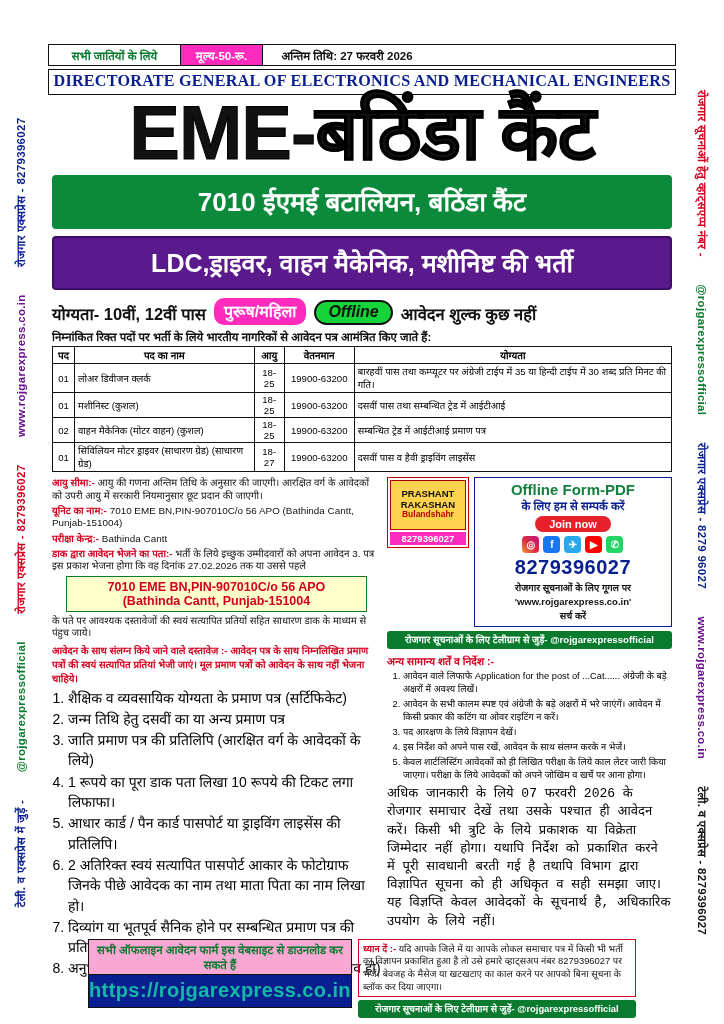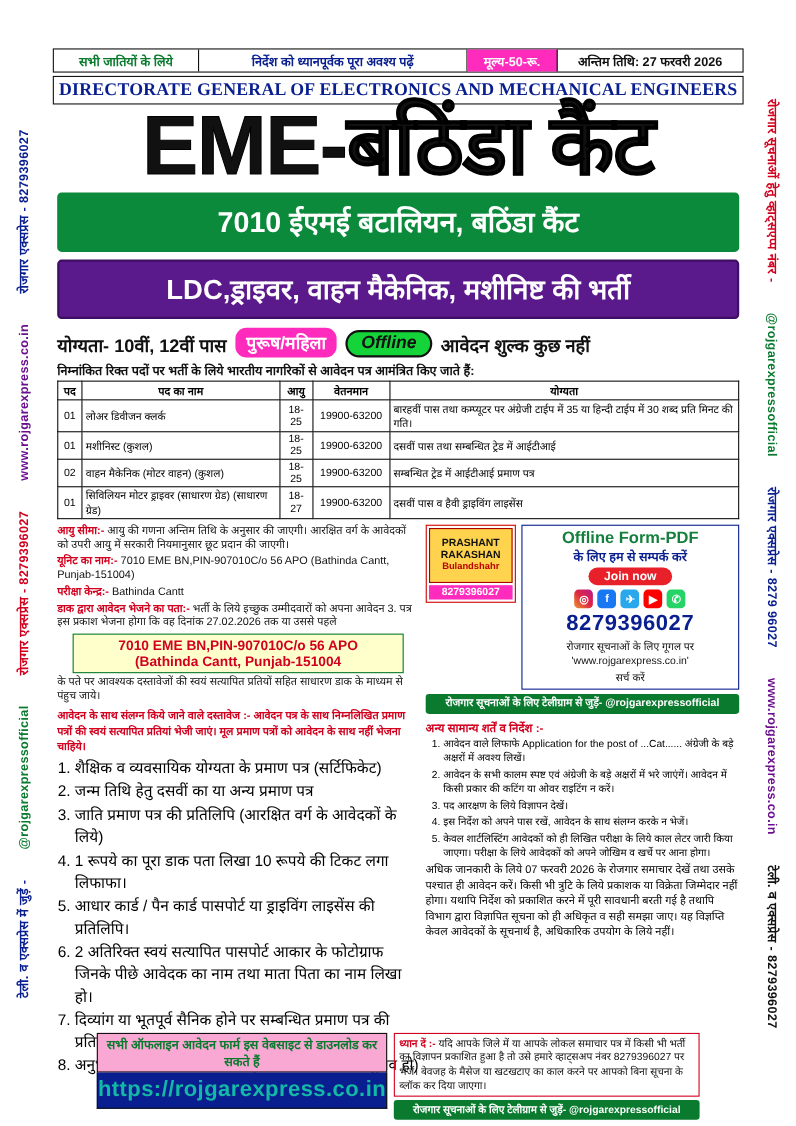--- a/index.html
+++ b/index.html
@@ -267,41 +267,41 @@
     color:#fff; font-size:10px; font-weight:bold;
   }
   .s-ig { background:linear-gradient(45deg,#f09433,#dc2743,#bc1888); }
   .s-fb { background:#1877f2; }
   .s-tg { background:#29a9eb; }
   .s-yt { background:#ff0000; }
   .s-wa { background:#25d366; }
   .promo-phone {
     color:#0a1f8f; font-weight:bold; font-size:20px; letter-spacing:0.5px;
   }
-  .promo-sub { font-size:9.5px; font-weight:normal; color:#111; margin-top:2px; }
+  .promo-sub { font-size:9.5px; font-weight:bold; color:#111; margin-top:2px; }
 
   .tg-bar {
     margin-top:4px;
     background:#0a7a2f;
     color:#fff;
     text-align:center;
     font-size:9.6px;
     font-weight:bold;
     padding:3px 2px;
     border-radius:3px;
     line-height:1.25;
   }
 
   .misc-head { color:#d2001f; font-weight:bold; font-size:10.5px; margin:5px 0 2px 0; }
   ol.misc {
     margin:0; padding-left:16px;
     font-size:9.3px; line-height:1.4;
   }
   ol.misc li { margin-bottom:2px; }
-  .misc-tail { font-size:10px; line-height:1.4; margin-top:3px; }
+  .misc-tail { font-size:13px; line-height:1.4; margin-top:3px;font-family:Liberation Mono, monospace; }
 
   
   .bottom {
     position:absolute;
     left:46px; right:46px; bottom:6px;
   }
   .bot-flex { display:flex; gap:6px; align-items:stretch; }
   .bot-left { width:330px; }
   .bot-right { flex:1 1 auto; }
 
@@ -363,21 +363,20 @@
       <span class="rail-seg c-blue">रोजगार एक्सप्रेस - 8279 96027</span>
       <span class="rail-seg c-purple">www.rojgarexpress.co.in</span>
       <span class="rail-seg c-black">टेली. व एक्सप्रेस - 8279396027</span>
     </div>
   </div>
 
   <div class="content">
 
     <div class="topstrip">
       <div class="ts1">सभी जातियों के लिये</div>
-      <div class="ts2">निर्देश को ध्यानपूर्वक पूरा अवश्य पढ़ें</div>
       <div class="ts3">मूल्य-50-रू.</div>
       <div class="ts4">अन्तिम तिथि: 27 फरवरी 2026</div>
     </div>
 
     <div class="dirbar">DIRECTORATE GENERAL OF ELECTRONICS AND MECHANICAL ENGINEERS</div>
 
     <div class="eme-title">EME-बठिंडा कैंट</div>
 
     <div class="green-banner">
       <span class="inner">7010 ईएमई बटालियन, बठिंडा कैंट</span>

